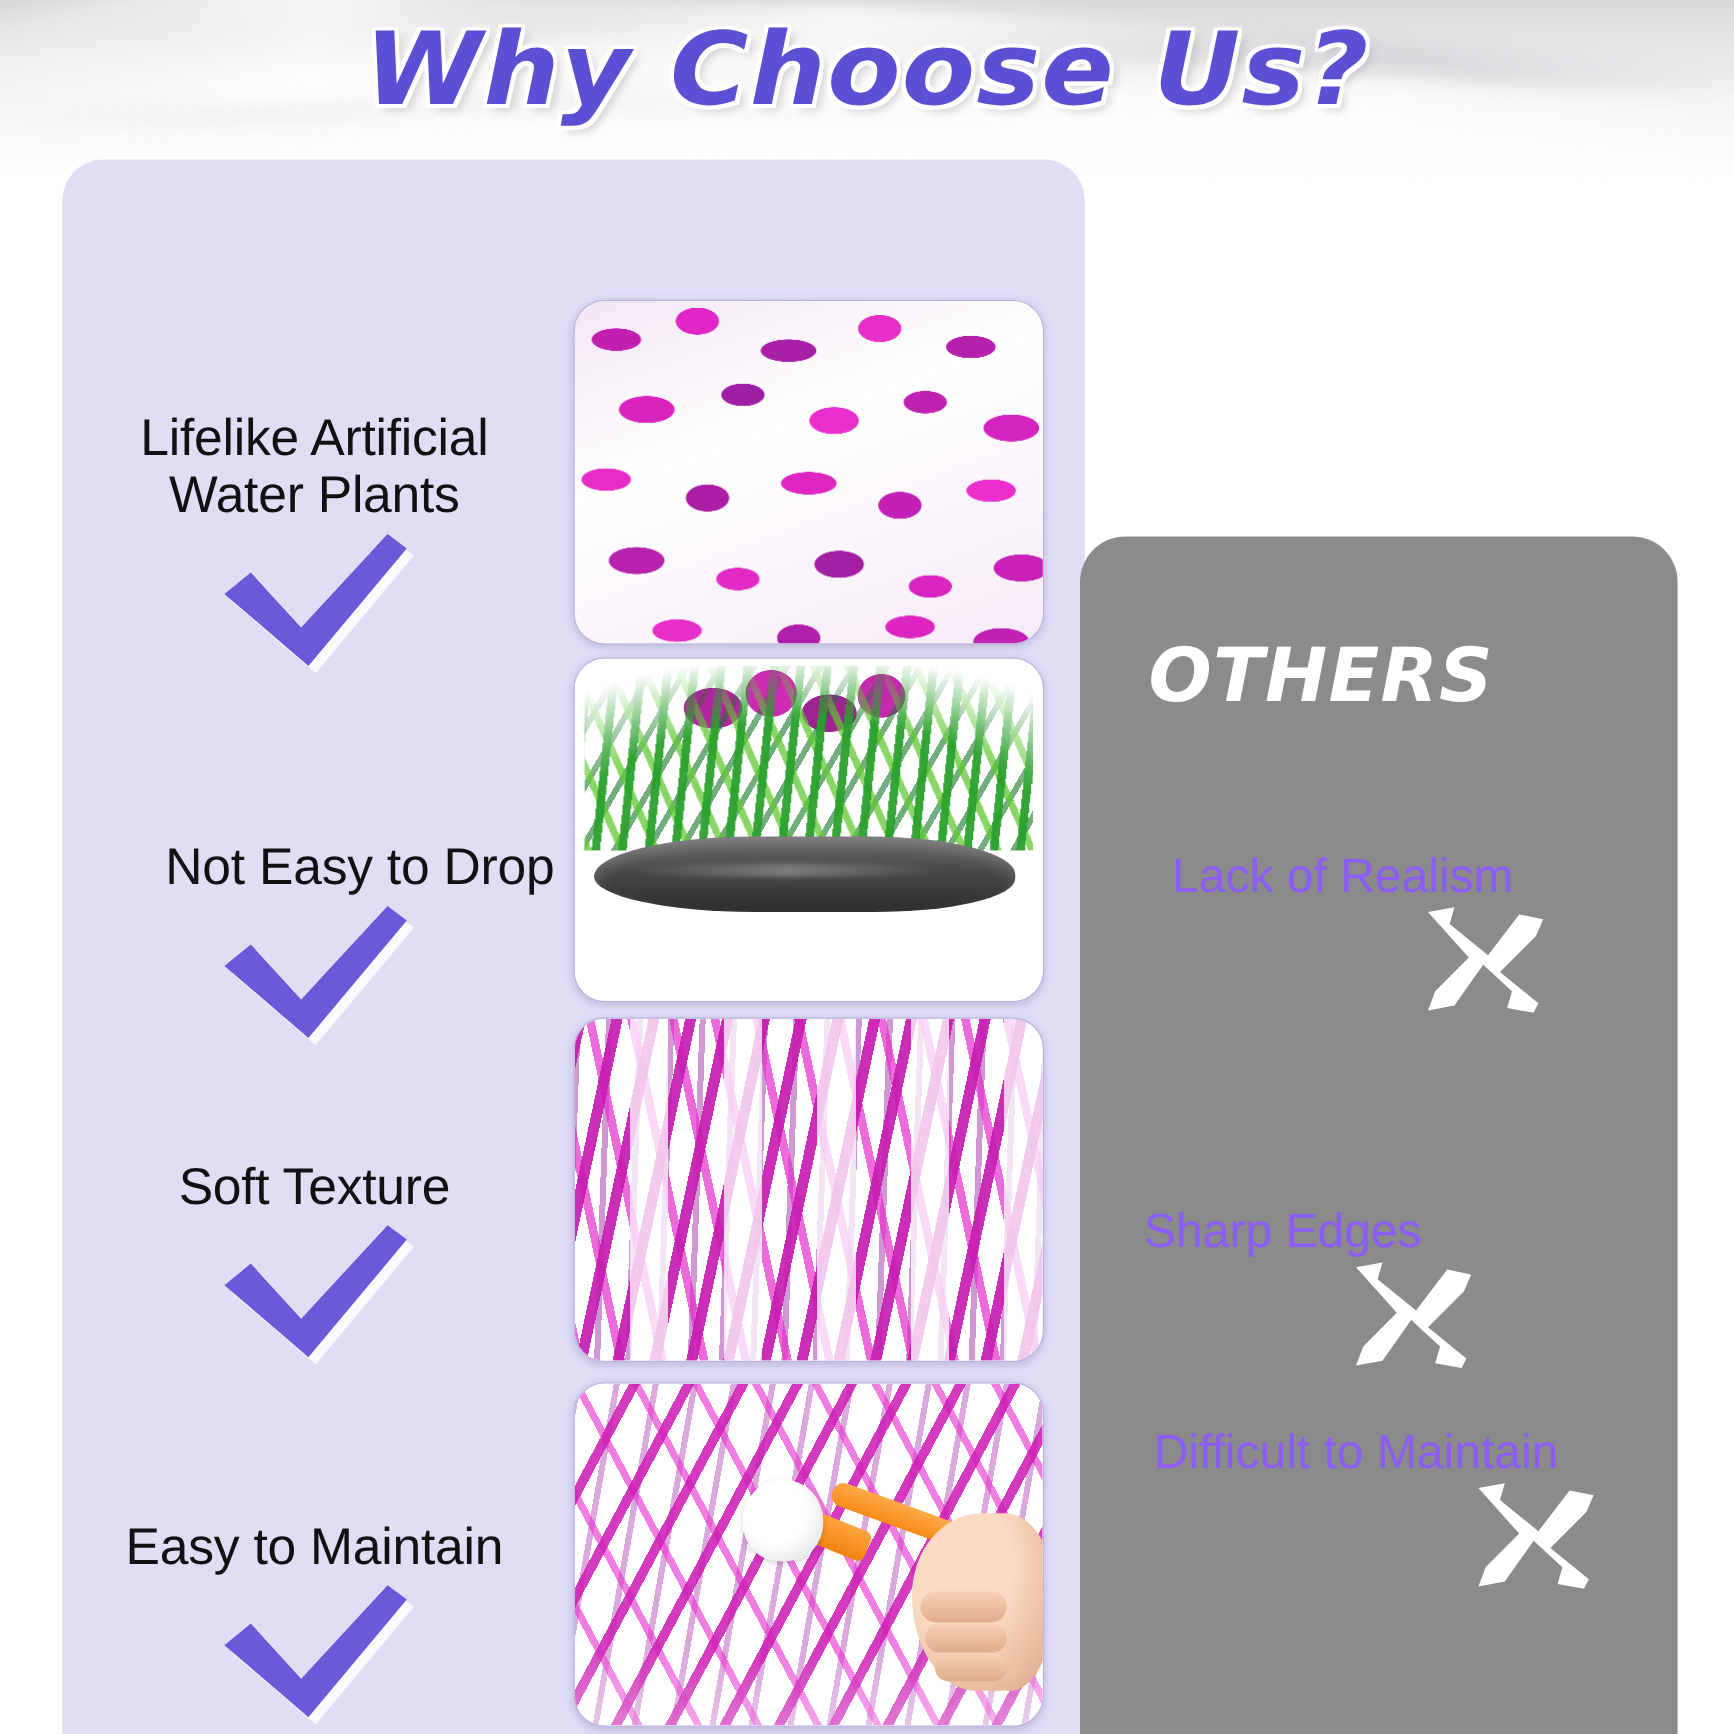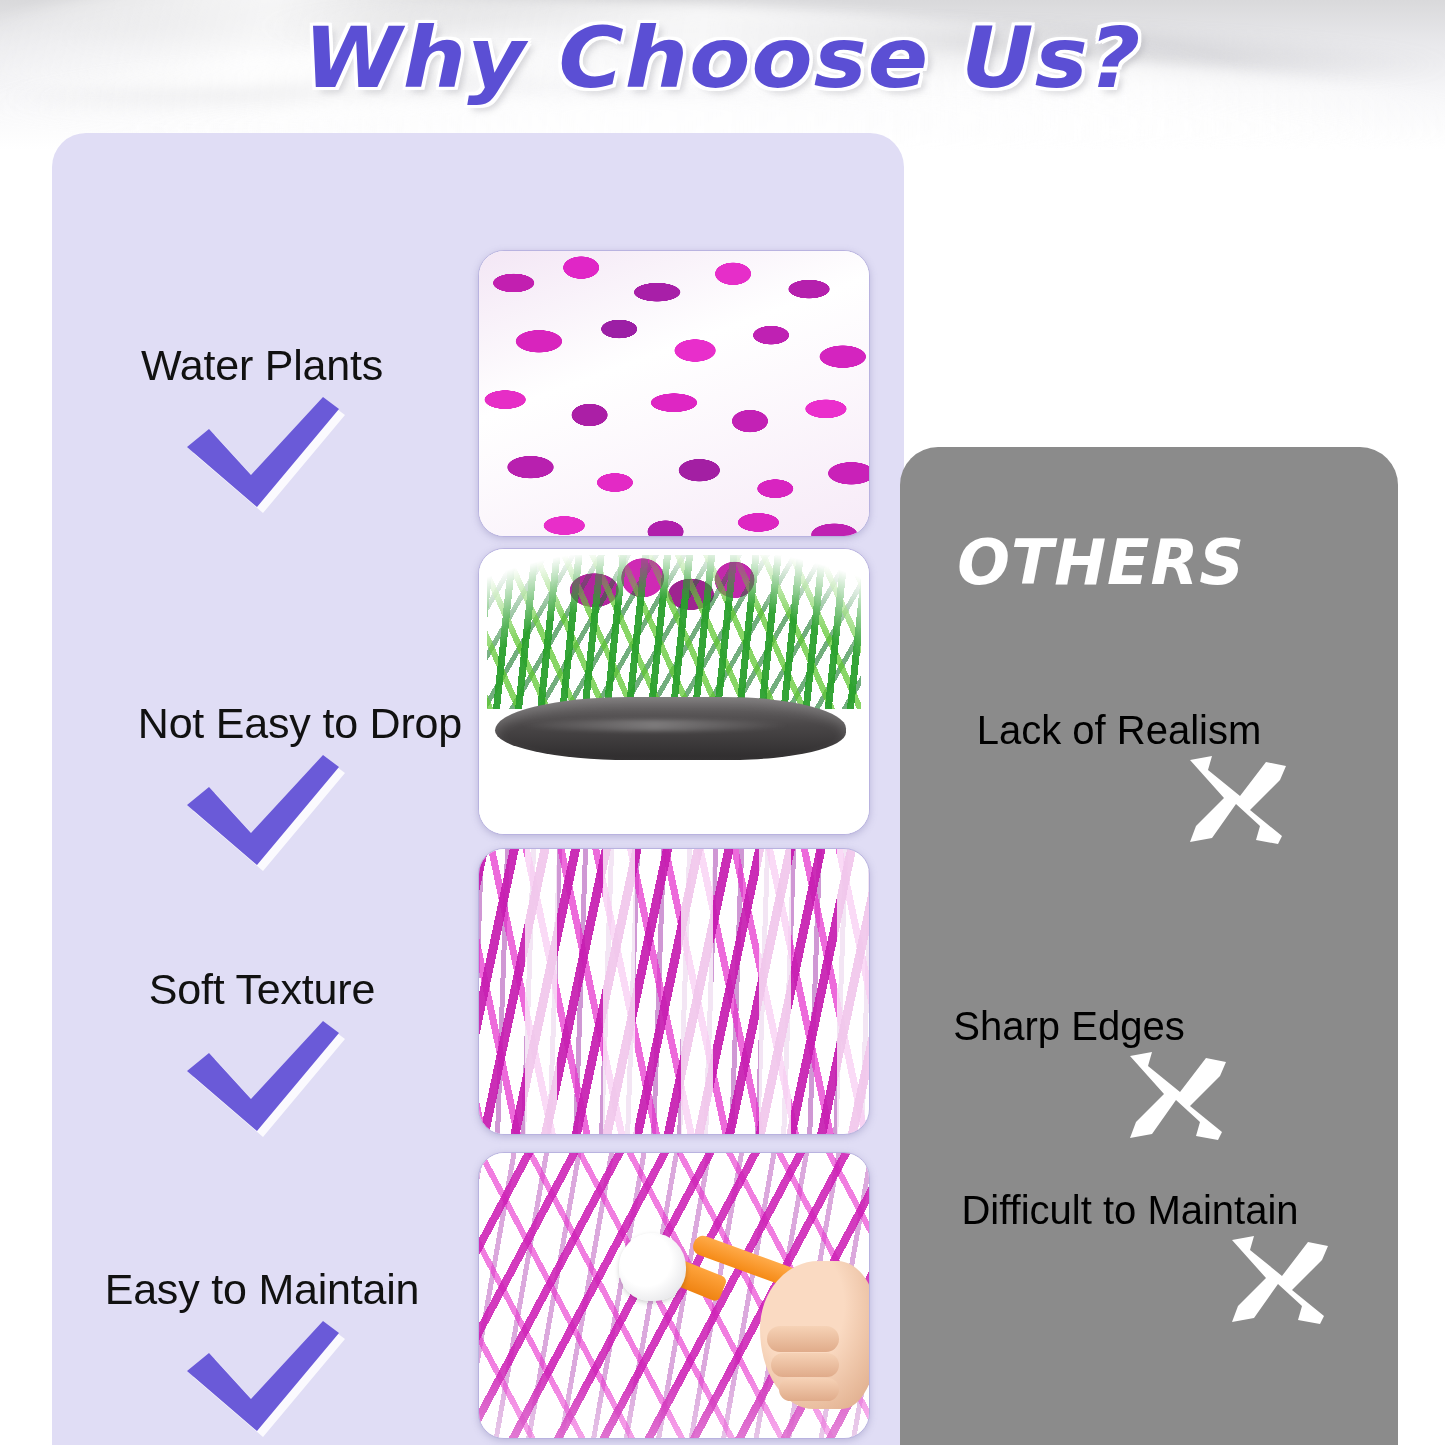--- a/index.html
+++ b/index.html
@@ -204,21 +204,21 @@
   .hand{
     position:absolute;right:-2%;top:38%;width:30%;height:52%;
     background:radial-gradient(ellipse at 35% 30%, #fadac2 0 40%, #e8bb9c 75%, #d9a484 100%);
     border-radius:50% 34% 30% 46% / 46% 40% 46% 54%;
   }
   .finger{position:absolute;background:linear-gradient(180deg,#f6d2b6,#e0ab8a);border-radius:40px;}
 
   
   .oitem{position:absolute;width:498px;left:900px;}
   .olabel{
-    color:#000000;font-size:40px;line-height:1.1;font-weight:400;
+    color:#8b5cf6;font-size:40px;line-height:1.1;font-weight:400;
     text-align:center;white-space:nowrap;
   }
   .ox{position:relative;height:86px;}
   .ox svg{position:absolute;top:2px;}
 </style>
 </head>
 <body>
 
 <div id="stage">
 
@@ -231,20 +231,21 @@
     <div class="wisp w3"></div>
     <div class="wisp w4"></div>
     <div class="wisp w5"></div>
   </div>
 
   <div class="title">Why Choose Us?</div>
 
   <div class="ours-panel"></div>
 
   <div class="feat" style="top:341px;">
+    <div class="flabel">Lifelike Artificial</div>
     <div class="flabel">Water Plants</div>
     <div class="check-wrap">
       <svg class="check-svg" width="170" height="118" viewBox="0 0 170 118">
         <path d="M10 52 L32 34 L74 80 L146 2 L162 14 L80 112 Z" fill="#ffffff" opacity="0.85" transform="translate(6,6)"></path>
         <path d="M10 52 L32 34 L74 80 L146 2 L162 14 L80 112 Z" fill="#6a5ad8"></path>
       </svg>
     </div>
   </div>
 
   <div class="feat" style="top:699px;text-align:right;">

